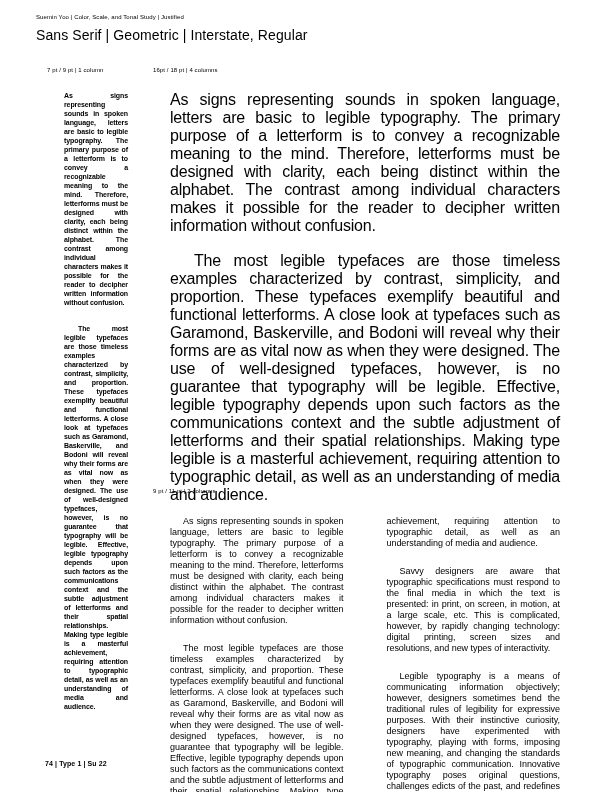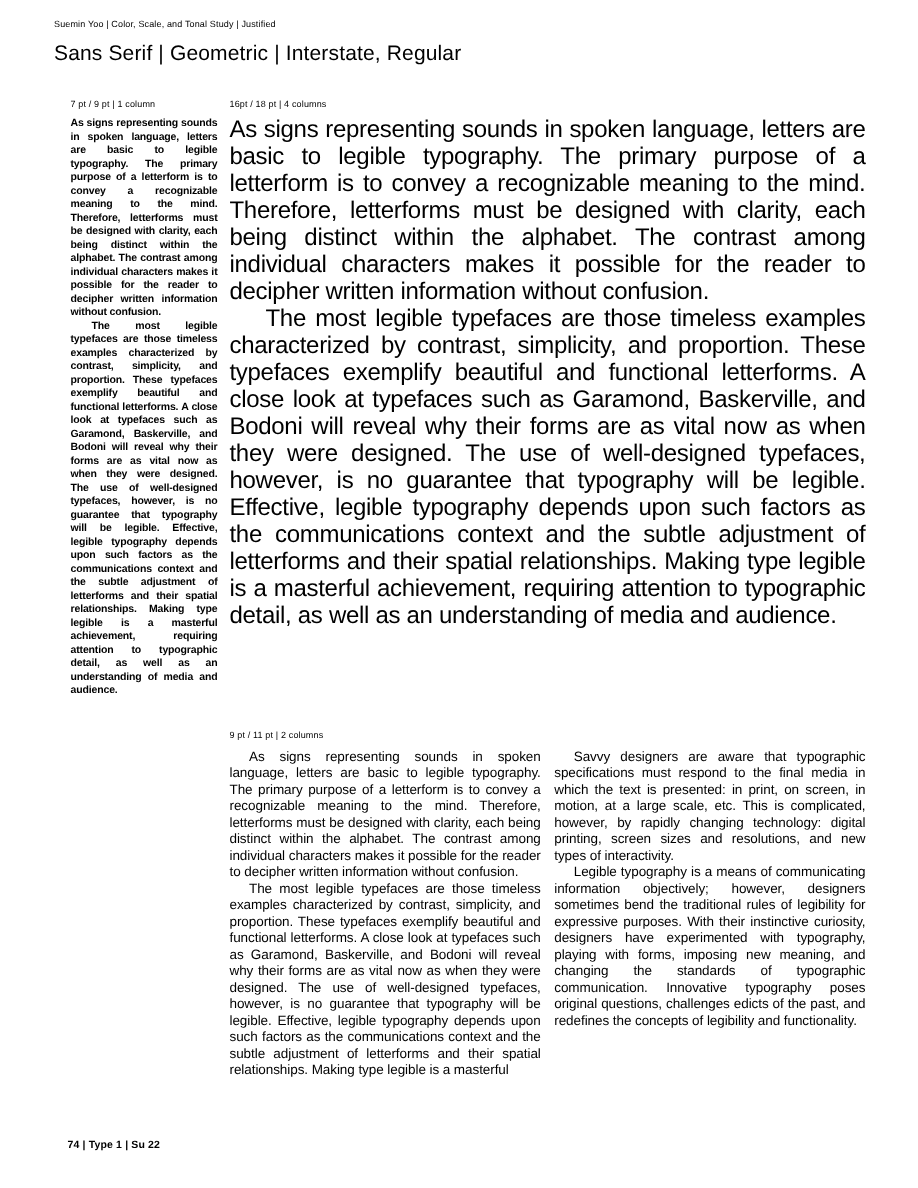--- a/index.html
+++ b/index.html
@@ -46,21 +46,21 @@
 
   .spec-label {
     font-size: 6px;
     line-height: 8px;
     margin: 0 0 4px 0;
     letter-spacing: 0.1px;
     white-space: nowrap;
   }
 
   .para {
-    margin: 0;
+    margin: 17px;
     text-align: justify;
     hyphens: auto;
     -webkit-hyphens: auto;
   }
 
   .body7 .para {
     font-size: 7px;
     line-height: 9px;
     font-weight: 700;
     letter-spacing: -0.1px;
@@ -128,20 +128,21 @@
   </section>
 
   <section class="block block-9pt">
     <div class="spec-label">9 pt / 11 pt | 2 columns</div>
     <div class="two-col">
       <div class="col body9">
           <p class="para indent">As signs representing sounds in spoken language, letters are basic to legible typography. The primary purpose of a letterform is to convey a recognizable meaning to the mind. Therefore, letterforms must be designed with clarity, each being distinct within the alphabet. The contrast among individual characters makes it possible for the reader to decipher written information without confusion.</p>
           <p class="para indent">The most legible typefaces are those timeless examples characterized by contrast, simplicity, and proportion. These typefaces exemplify beautiful and functional letterforms. A close look at typefaces such as Garamond, Baskerville, and Bodoni will reveal why their forms are as vital now as when they were designed. The use of well-designed typefaces, however, is no guarantee that typography will be legible. Effective, legible typography depends upon such factors as the communications context and the subtle adjustment of letterforms and their spatial relationships. Making type legible is a masterful</p>
         </div>
       <div class="col body9">
+          <p class="para">achievement, requiring attention to typographic detail, as well as an understanding of media and audience.</p>
           <p class="para indent">Savvy designers are aware that typographic specifications must respond to the final media in which the text is presented: in print, on screen, in motion, at a large scale, etc. This is complicated, however, by rapidly changing technology: digital printing, screen sizes and resolutions, and new types of interactivity.</p>
           <p class="para indent">Legible typography is a means of communicating information objectively; however, designers sometimes bend the traditional rules of legibility for expressive purposes. With their instinctive curiosity, designers have experimented with typography, playing with forms, imposing new meaning, and changing the standards of typographic communication. Innovative typography poses original questions, challenges edicts of the past, and redefines the concepts of legibility and functionality.</p>
         </div>
     </div>
   </section>
 
 </main>
 
 <footer>
   <div class="folio">74 | Type 1 | Su 22</div>

